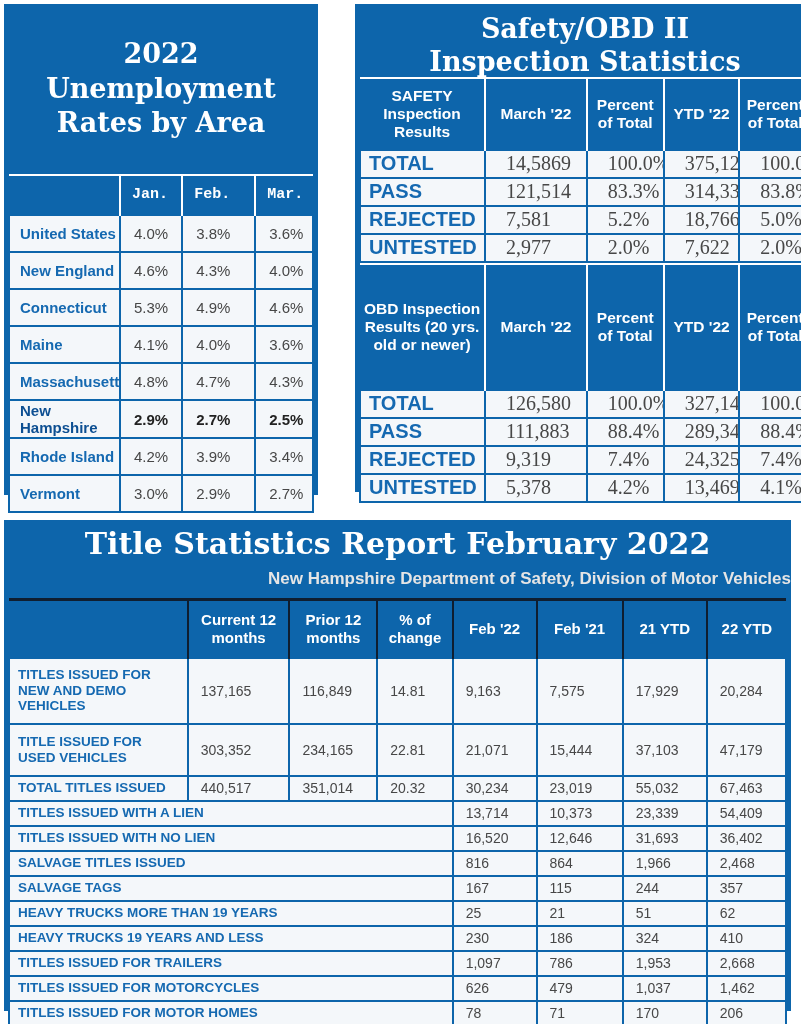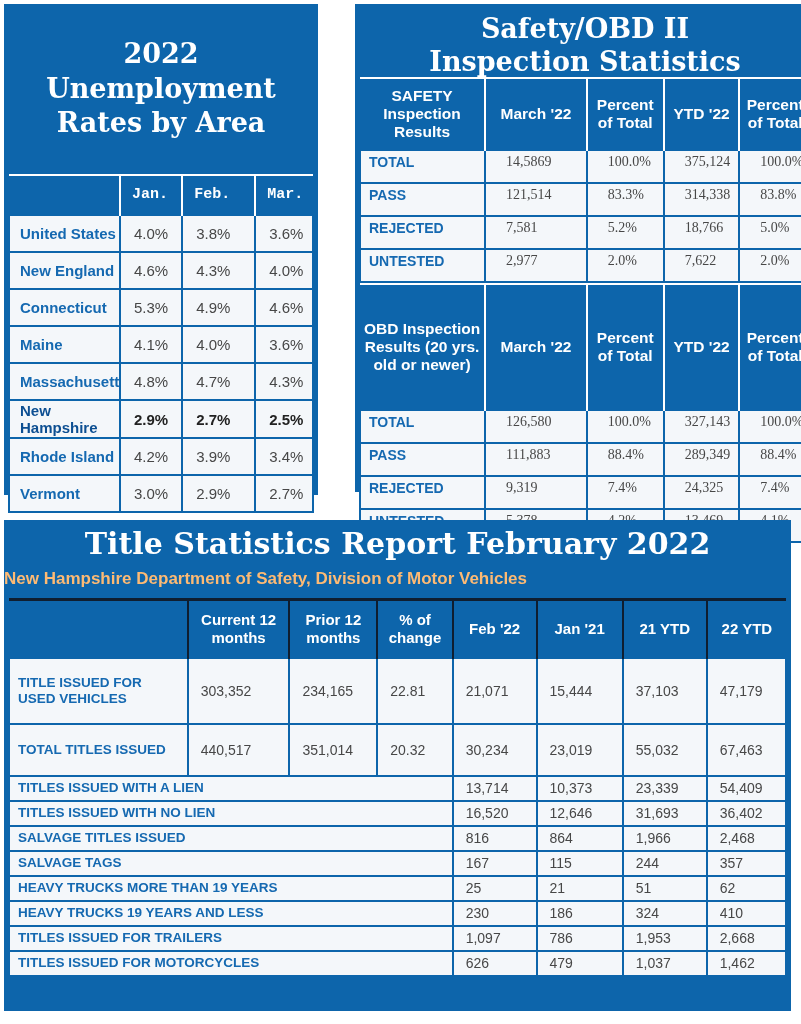--- a/index.html
+++ b/index.html
@@ -9,21 +9,21 @@
   .card-left{left:4px;top:4px;width:314px;height:491px;}
   .card-right{left:355px;top:4px;width:460px;height:488px;}
   .card-bottom{left:4px;top:520px;width:787px;height:491px;}
 
   .serif-title{font-family:"DejaVu Serif","Liberation Serif",serif;font-weight:bold;
                color:#ffffff;text-align:center;margin:0;}
   .left-title{height:170px;display:flex;align-items:center;justify-content:center;
               font-size:27px;line-height:1.28;}
   .right-title{padding-top:9px;height:64px;font-size:27px;line-height:1.22;}
   .bottom-title{padding-top:7px;font-size:30px;line-height:1.15;}
-  .bottom-subtitle{color:#fdba74;font-weight:bold;text-align:left;font-size:17px;
+  .bottom-subtitle{color:#e5e5e5;font-weight:bold;text-align:right;font-size:17px;
                    margin:7px 0 9px 0;}
 
   table{border-collapse:collapse;table-layout:fixed;width:calc(100% - 8px);margin:0 4px;}
   th,td{overflow:hidden;vertical-align:middle;}
 
   
   thead tr{border-top:2px solid #ffffff;}
   thead th{background:#0d65ab;color:#ffffff;font-weight:600;font-size:15px;
            line-height:1.18;border-left:2px solid #ffffff;padding:4px 3px;}
   thead th:first-child{border-left:none;}
@@ -38,21 +38,21 @@
   .u-table tbody td{height:33px;}
   .u-table td.area{padding-left:10px;font-size:15px;}
   .u-table td.val{padding-left:13px;}
   .u-table tr.bold-row td.area{color:#0d4f92;font-weight:800;}
   .u-table tr.bold-row td.val{color:#222222;font-weight:700;}
 
   
   .i-table thead th{text-align:center;font-size:15.5px;}
   .i-table.safety thead th{height:62px;}
   .i-table.obd thead th{height:116px;}
-  .i-table tbody td{height:20px;font-size:14px;padding-top:1px;padding-bottom:10px;}
+  .i-table tbody td{height:20px;font-size:20px;padding-top:1px;padding-bottom:2px;}
   .i-table td.lbl{padding-left:8px;}
   .i-table td.val{padding-left:20px;font-family:Liberation Serif, serif;}
 
   
   .t-table thead tr{border-top:3px solid #0f1e30;}
   .t-table thead th{border-left:2px solid #0f1e30;height:48px;font-size:15px;}
   .t-table thead th:first-child{border-left:none;}
   .t-table tbody td{font-size:14px;}
   .t-table td.lbl{font-size:13.5px;line-height:1.18;padding:3px 8px;}
   .t-table td.val{padding-left:12px;}
@@ -253,26 +253,36 @@
         <col style="width:10.8%">
         <col style="width:10.2%">
     </colgroup>
     <thead>
       <tr>
         <th></th>
         <th>Current 12 months</th>
         <th>Prior 12 months</th>
         <th>% of change</th>
         <th>Feb '22</th>
-        <th>Jan '21</th>
+        <th>Feb '21</th>
         <th>21 YTD</th>
         <th>22 YTD</th>
       </tr>
     </thead>
     <tbody>
+        <tr>
+          <td class="lbl">TITLES ISSUED FOR NEW AND DEMO VEHICLES</td>
+          <td class="val">137,165</td>
+          <td class="val">116,849</td>
+          <td class="val">14.81</td>
+          <td class="val">9,163</td>
+          <td class="val">7,575</td>
+          <td class="val">17,929</td>
+          <td class="val">20,284</td>
+        </tr>
         <tr>
           <td class="lbl">TITLE ISSUED FOR USED VEHICLES</td>
           <td class="val">303,352</td>
           <td class="val">234,165</td>
           <td class="val">22.81</td>
           <td class="val">21,071</td>
           <td class="val">15,444</td>
           <td class="val">37,103</td>
           <td class="val">47,179</td>
         </tr>
@@ -335,15 +345,22 @@
           <td class="val">1,953</td>
           <td class="val">2,668</td>
         </tr>
         <tr>
           <td class="lbl" colspan="4">TITLES ISSUED FOR MOTORCYCLES</td>
           <td class="val">626</td>
           <td class="val">479</td>
           <td class="val">1,037</td>
           <td class="val">1,462</td>
         </tr>
+        <tr>
+          <td class="lbl" colspan="4">TITLES ISSUED FOR MOTOR HOMES</td>
+          <td class="val">78</td>
+          <td class="val">71</td>
+          <td class="val">170</td>
+          <td class="val">206</td>
+        </tr>
       </tbody>
   </table>
 </div>
 
 </body></html>

